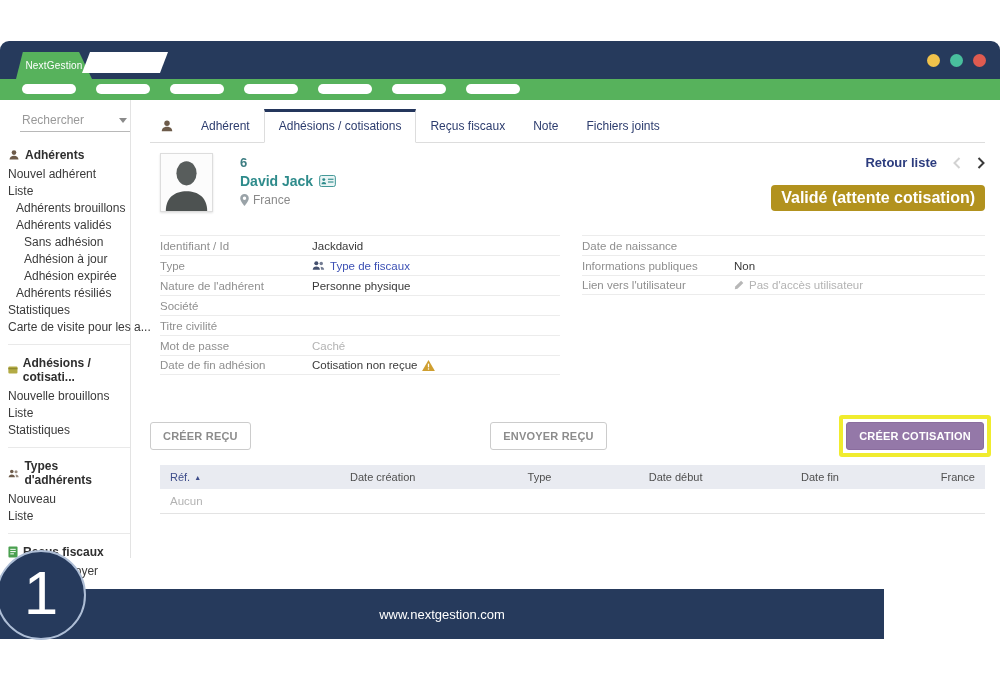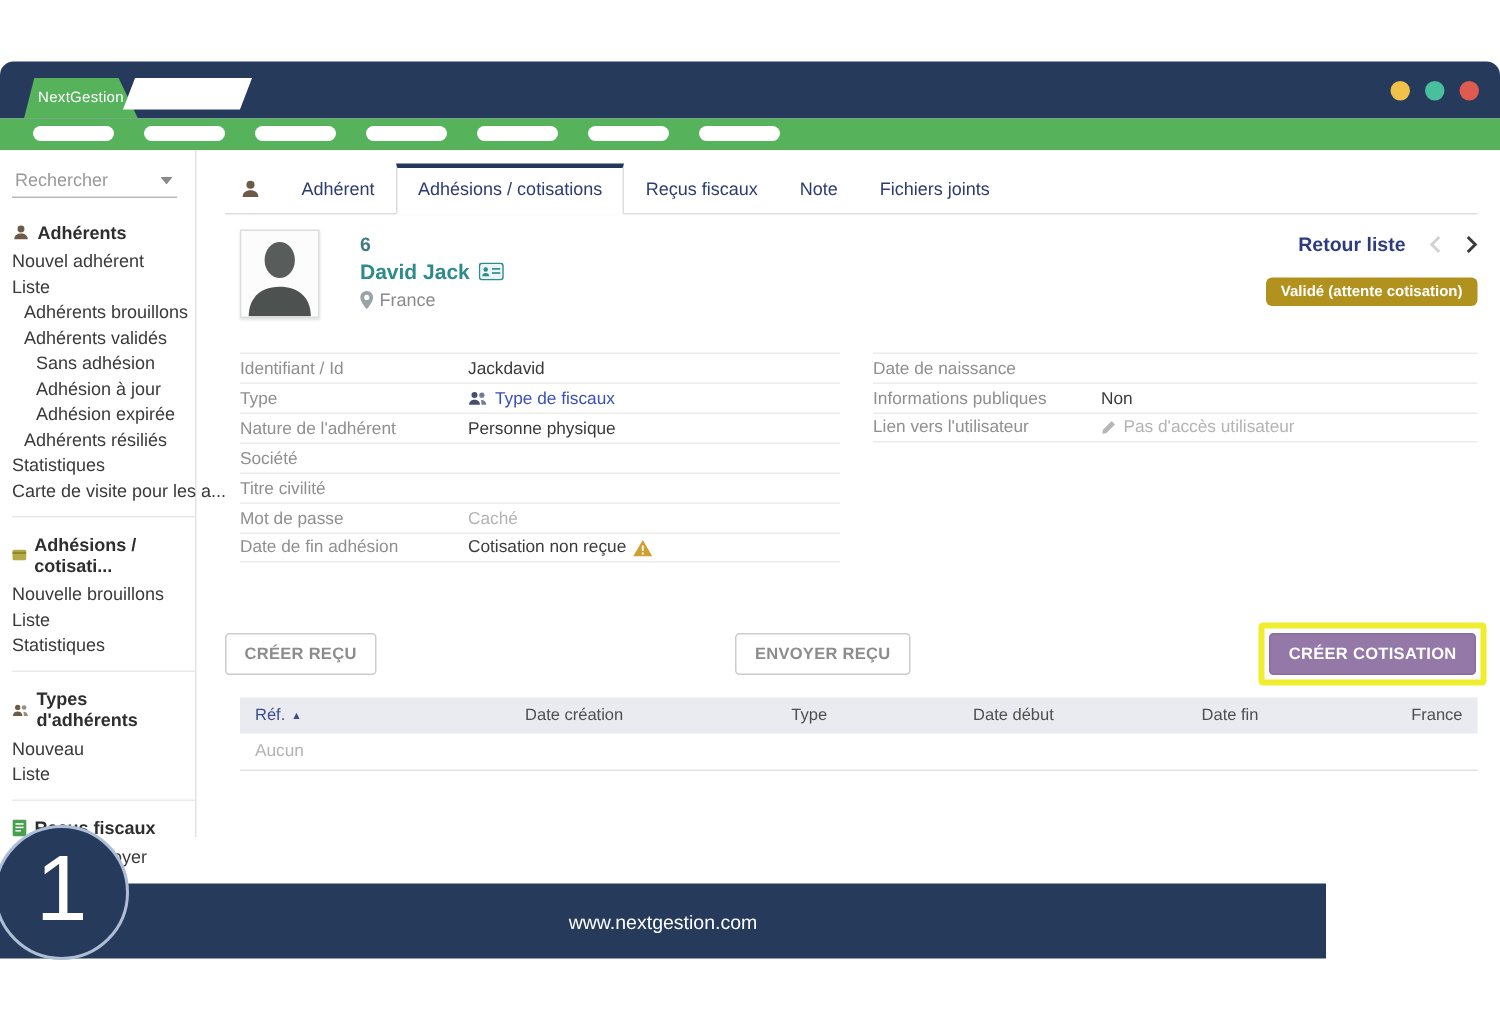--- a/index.html
+++ b/index.html
@@ -15,21 +15,21 @@
   .lights { position:absolute; right:14px; top:13px; display:flex; gap:10px; }
   .light { width:13px; height:13px; border-radius:50%; }
   .light.y { background:#f0c24b; } .light.g { background:#49bf9d; } .light.r { background:#df5b50; }
 
   .greenbar { position:absolute; left:0; top:79px; width:1000px; height:21px; background:#57b25c; }
   .pills { display:flex; gap:20px; padding:5px 0 0 22px; }
   .pill { width:54px; height:10px; border-radius:5px; background:#fff; }
 
   
   .sidebar { position:absolute; left:0; top:100px; width:131px; height:458px; border-right:1px solid #e3e3e3; padding:10px 0 0 8px; background:#fff; }
-  .search-box { width:110px; display:flex; align-items:center; justify-content:space-between; border-bottom:1px solid #b8b8b8; padding:3px 3px 4px 2px; color:#999; font-size:12px; margin-bottom:14px; }
+  .search-box { width:110px; display:flex; align-items:center; justify-content:space-between; border-bottom:1px solid #b8b8b8; padding:3px 3px 4px 2px; color:#999; font-size:12px; margin-bottom:14px;margin-left:12px; }
   .sgroup { padding-right:14px; }
   .sgroup + .sgroup { border-top:1px solid #e9e9e9; margin-top:9px; padding-top:9px; }
   .sgroup-title { display:flex; align-items:center; gap:5px; font-size:12px; font-weight:bold; color:#2e2e2e; padding:2px 0 3px; }
   .sitem { font-size:12px; color:#3a3a3a; padding:1.5px 0; line-height:14px; white-space:nowrap; }
   .ind1 { padding-left:8px; } .ind2 { padding-left:16px; }
 
   
   .main { position:absolute; left:150px; top:110px; width:835px; }
   .tabbar { display:flex; align-items:flex-end; border-bottom:1px solid #ddd; height:33px; padding-left:10px; }
   .tab-user { align-self:center; margin-right:13px; color:#6d5b4a; display:flex; }
@@ -37,21 +37,21 @@
   .tab.active { background:#fff; border:1px solid #ddd; border-top:3px solid #24365c; border-bottom:1px solid #fff; margin-bottom:-1px; padding-top:7px; }
 
   .profile { position:relative; margin:10px 0 0 10px; height:66px; }
   .avatar { position:absolute; left:0; top:0; width:53px; height:59px; border:1px solid #ddd; background:#fcfcfc; box-shadow:0 1px 2px rgba(0,0,0,.12); }
   .pinfo { position:absolute; left:80px; top:2px; }
   .member-id { font-size:13px; font-weight:bold; color:#3d7d82; }
   .member-name { font-size:14px; font-weight:bold; color:#2e8b8b; display:flex; align-items:center; gap:6px; margin-top:3px; }
   .member-country { font-size:12px; color:#8a8a8a; display:flex; align-items:center; gap:4px; margin-top:4px; }
   .backrow { position:absolute; right:0; top:2px; display:flex; align-items:center; gap:16px; }
   .back-label { font-size:13px; font-weight:bold; color:#2c3c7e; }
-  .status-badge { position:absolute; right:0; top:32px; background:#b2921e; color:#fff; font-size:10px; font-weight:bold; padding:4px 10px; border-radius:4px; }
+  .status-badge { position:absolute; right:0; top:32px; background:#b2921e; color:#fff; font-size:16px; font-weight:bold; padding:4px 10px; border-radius:4px; }
 
   .fields { display:flex; gap:22px; margin:16px 0 0 10px; }
   .fcol { }
   .fcol.left { width:400px; } .fcol.right { width:403px; }
   .frow { display:flex; align-items:center; height:20px; border-top:1px solid #ececec; font-size:11.5px; }
   .fcol.left .frow:last-child { border-bottom:1px solid #ececec; }
   .fcol.right .frow:last-child { border-bottom:1px solid #ececec; }
   .flabel { width:152px; color:#8f8f8f; flex:none; }
   .fvalue { color:#3a3a3a; display:flex; align-items:center; gap:5px; }
   .fvalue.muted { color:#b3b3b3; }

